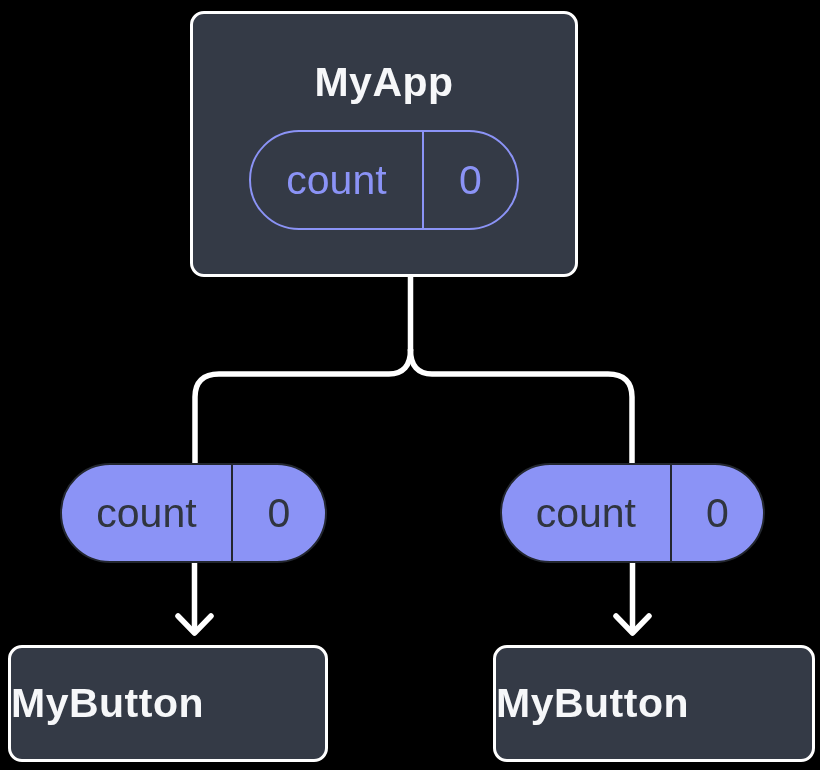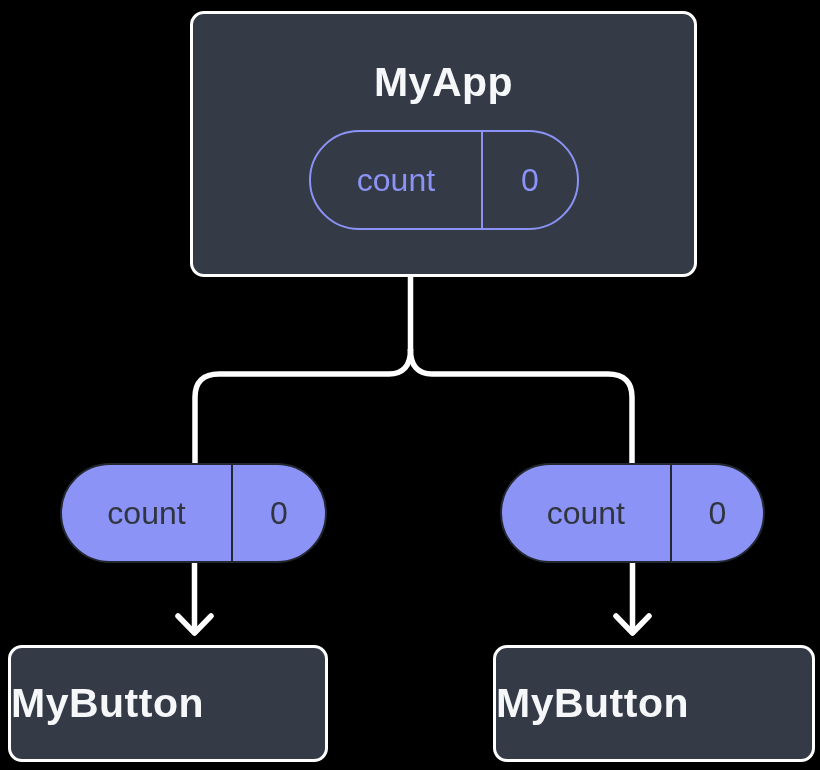--- a/index.html
+++ b/index.html
@@ -40,21 +40,21 @@
     border: 3px solid var(--node_border);
     border-radius: 14px;
     color: var(--node_text);
     display: flex;
     align-items: center;
     justify-content: flex-start;
     z-index: 1;
   }
   .node-root {
     left: 190px; top: 11px;
-    width: 507px; height: 266px;
+    width: 388px; height: 266px;
     flex-direction: column;
     justify-content: flex-start;
     padding-top: 46px;
     gap: 25px;
   }
   .node-title {
     font-size: 41px;
     font-weight: 700;
     letter-spacing: 0.5px;
     line-height: 1.1;
@@ -65,21 +65,21 @@
   .pill {
     display: flex;
     border-radius: 52px;
     overflow: hidden;
     z-index: 1;
   }
   .pill-cell {
     display: flex;
     align-items: center;
     justify-content: center;
-    font-size: 32px;
+    font-size: 41px;
     line-height: 1;
   }
   .pill-cell-label { flex: 0 0 65%; }
   .pill-cell-value { flex: 1 1 auto; }
   .pill-outline {
     width: 270px; height: 100px;
     border: 2.5px solid var(--accent);
     color: var(--accent);
     background: transparent;
   }

